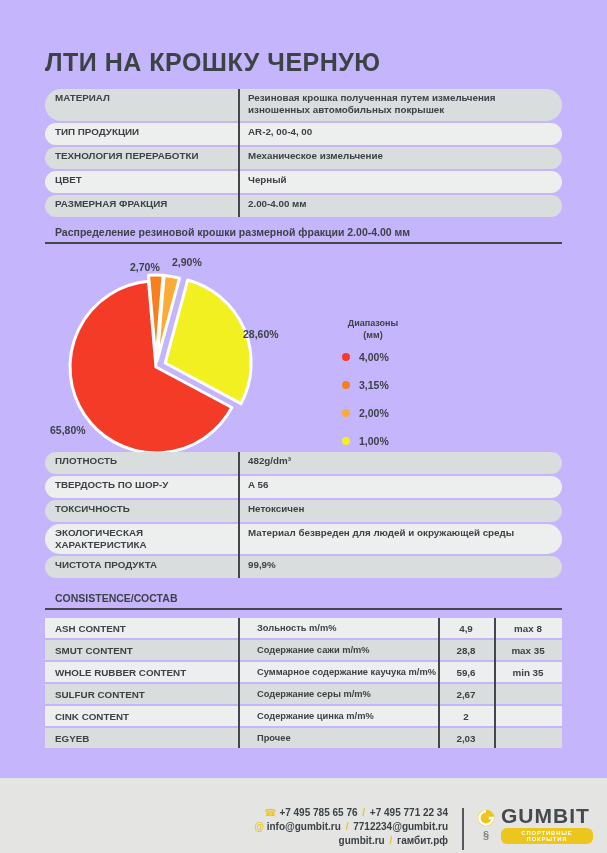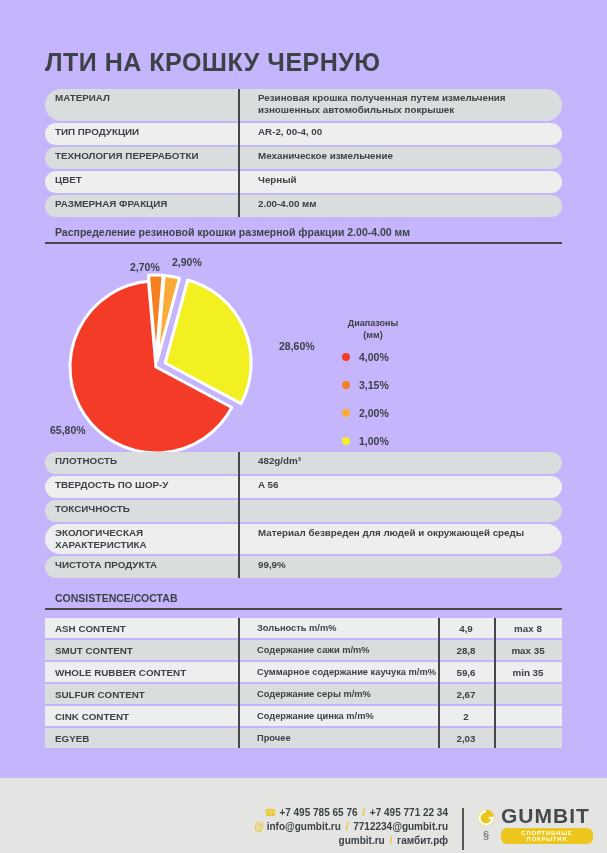--- a/index.html
+++ b/index.html
@@ -14,36 +14,36 @@
   .spec-table { position:absolute; left:45px; width:517px; display:flex; flex-direction:column; gap:2px; }
   .spec-table::after { content:''; position:absolute; left:193px; top:0; bottom:0; width:2px; background:#43474A; }
   #spec-table-1 { top:89px; }
   #spec-table-2 { top:452px; }
   .spec-row { display:flex; min-height:22px; align-items:flex-start;border-radius:16px; }
   .spec-row:nth-child(odd) { background:#DADDDD; }
   .spec-row:nth-child(even){ background:#EDEFEF; }
   #spec-table-1 .spec-row:first-child { min-height:32px; }
   .cell { font-size:9.8px; font-weight:700; line-height:1.25; }
   .cell.label { width:193px; padding:3px 8px 3px 10px; }
-  .cell.value { flex:1; padding:3px 10px 3px 20px; }
+  .cell.value { flex:1; padding:3px 10px 3px 10px; }
 
   
   .section-head { position:absolute; left:55px; font-size:10.5px; font-weight:700; color:#3D4247; }
   #chart-head { top:226px; }
   #comp-head  { top:592px; }
   .section-rule { position:absolute; left:45px; width:517px; height:2px; background:#43474A; }
   #chart-rule { top:242px; }
   #comp-rule  { top:608px; }
 
   
   #pie-svg { position:absolute; left:31px; top:242px; }
   .pie-label { position:absolute; font-size:10.5px; font-weight:700; color:#3D4247; }
   #plabel-0 { left:130px; top:261px;text-align:center; }
   #plabel-1 { left:172px; top:256px; }
-  #plabel-2 { left:243px; top:340px;margin-left:36px; }
+  #plabel-2 { left:243px; top:328px; }
   #plabel-3 { left:50px;  top:424px; }
 
   .legend { position:absolute; left:330px; top:318px; width:86px; }
   .legend-title { text-align:center; font-size:9px; font-weight:700; line-height:1.3; color:#3D4247; }
   .legend-items { margin-top:10px; display:flex; flex-direction:column; gap:16px; }
   .legend-item { display:flex; align-items:center; padding-left:12px; }
   .legend-dot { width:8px; height:8px; border-radius:50%; margin-right:9px; flex:0 0 auto; }
   .legend-label { font-size:10.5px; font-weight:700; }
 
   
@@ -147,20 +147,21 @@
       <div class="spec-row">
         <div class="cell label">ПЛОТНОСТЬ</div>
         <div class="cell value">482g/dm³</div>
       </div>
       <div class="spec-row">
         <div class="cell label">ТВЕРДОСТЬ ПО ШОР-У</div>
         <div class="cell value">A 56</div>
       </div>
       <div class="spec-row">
         <div class="cell label">ТОКСИЧНОСТЬ</div>
+        <div class="cell value">Нетоксичен</div>
       </div>
       <div class="spec-row">
         <div class="cell label">ЭКОЛОГИЧЕСКАЯ ХАРАКТЕРИСТИКА</div>
         <div class="cell value">Материал безвреден для людей и окружающей среды</div>
       </div>
       <div class="spec-row">
         <div class="cell label">ЧИСТОТА ПРОДУКТА</div>
         <div class="cell value">99,9%</div>
       </div>
     </div>

